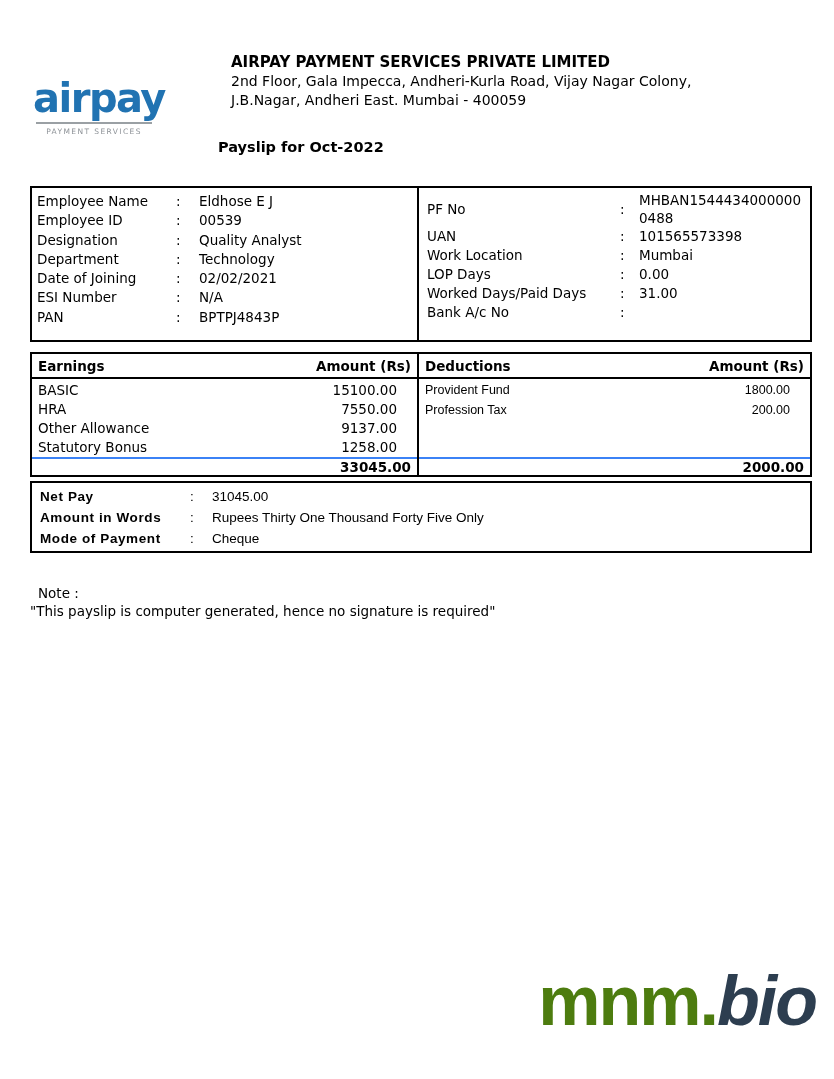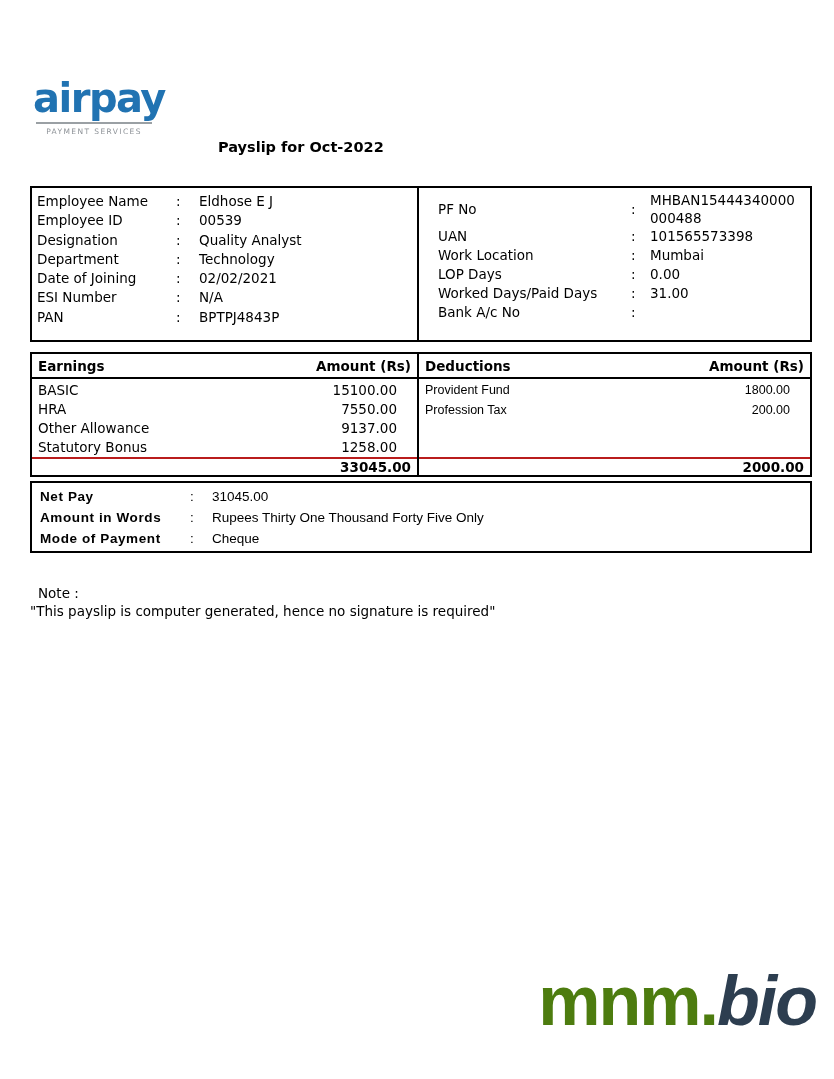--- a/index.html
+++ b/index.html
@@ -24,21 +24,21 @@
   .emp-table {
     position:absolute; left:30px; top:186px; width:782px; height:156px;
     border:2px solid #000; display:flex;
   }
   .emp-left  { width:387px; border-right:2px solid #000; padding:4px 5px 2px 5px; }
   .emp-right { flex:1; padding:4px 8px 2px 8px; }
   .erow { display:flex; font-size:13.5px; line-height:19.3px; align-items:flex-start; }
   .emp-right .erow { line-height:19px; }
   .emp-left  .lbl { width:139px; }
   .emp-left  .sep { width:23px; }
-  .emp-right .lbl { width:193px;margin-left:11px; }
+  .emp-right .lbl { width:193px; }
   .emp-right .sep { width:19px; }
   .val { flex:1; }
   .erow.pf { align-items:center; }
   .erow.pf .val { line-height:17.5px; word-break:break-all; }
 
   
   .pay-table {
     position:absolute; left:30px; top:352px; width:782px;
     border:2px solid #000; display:flex;
   }
@@ -46,21 +46,21 @@
   .pay-col-right { flex:1; }
   .phead {
     height:25px; border-bottom:2px solid #000; display:flex;
     justify-content:space-between; align-items:center; padding:0 6px;
     font-weight:bold; font-size:13.5px;
   }
   .pbody { height:78px; padding:2px 20px 0 6px; }
   .prow { display:flex; justify-content:space-between; font-size:13.5px; line-height:19px; }
   .drow { display:flex; justify-content:space-between; font-family:"Liberation Sans", sans-serif; font-size:12.5px; line-height:19.5px; }
   .ptotal {
-    height:18px; border-top:2px solid #b91c1c; display:flex;
+    height:18px; border-top:2px solid #3b82f6; display:flex;
     justify-content:flex-end; align-items:center; padding:0 6px;
     font-weight:bold; font-size:13.5px;
   }
 
   
   .summary {
     position:absolute; left:30px; top:481px; width:782px; height:72px;
     border:2px solid #000; padding:3px 8px;
     font-family:"Liberation Sans", sans-serif; font-size:13.5px;
   }
@@ -87,20 +87,25 @@
 <body>
 
 <div class="page">
 
   <div class="logo">
     <div class="logo-text">airpay</div>
     <div class="logo-line"></div>
     <div class="logo-tagline">PAYMENT SERVICES</div>
   </div>
 
+  <div class="company">
+    <div class="company-name">AIRPAY PAYMENT SERVICES PRIVATE LIMITED</div>
+    <div class="company-address">2nd Floor, Gala Impecca, Andheri-Kurla Road, Vijay Nagar Colony,</div>
+    <div class="company-address">J.B.Nagar, Andheri East. Mumbai - 400059</div>
+  </div>
   <div class="payslip-title">Payslip for Oct-2022</div>
 
   <div class="emp-table">
     <div class="emp-left">
       <div class="erow">
         <span class="lbl">Employee Name</span>
         <span class="sep">:</span>
         <span class="val">Eldhose E J</span>
       </div>
       <div class="erow">

